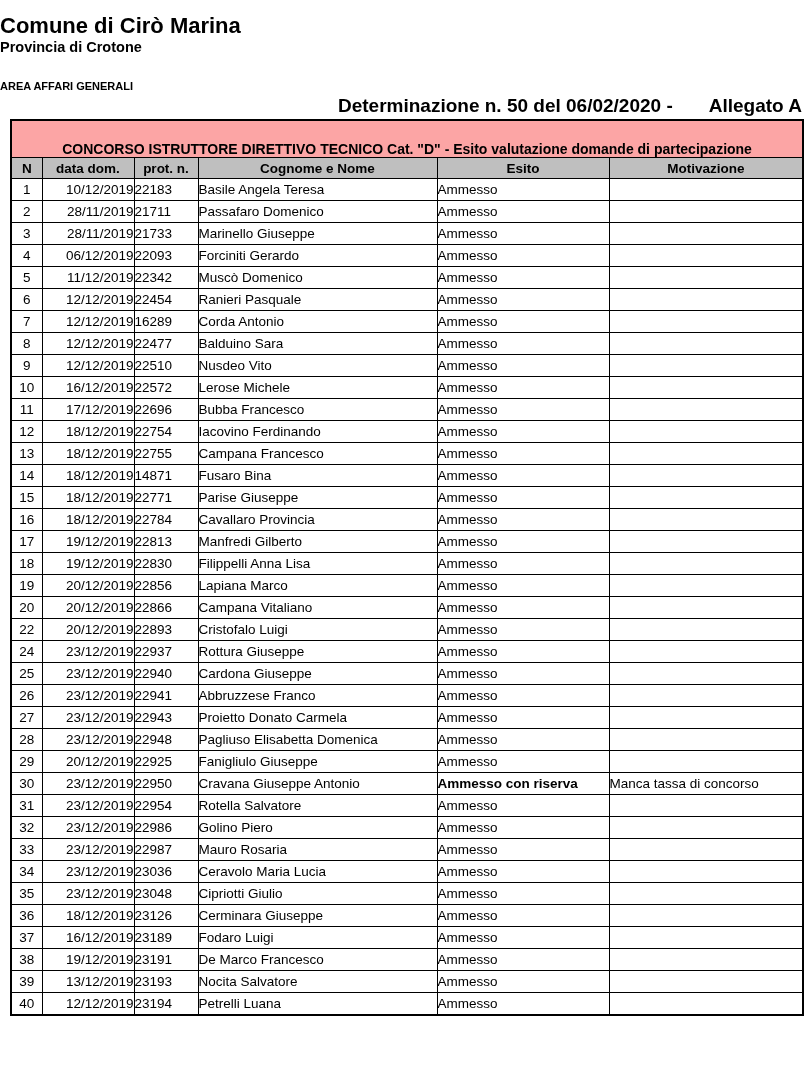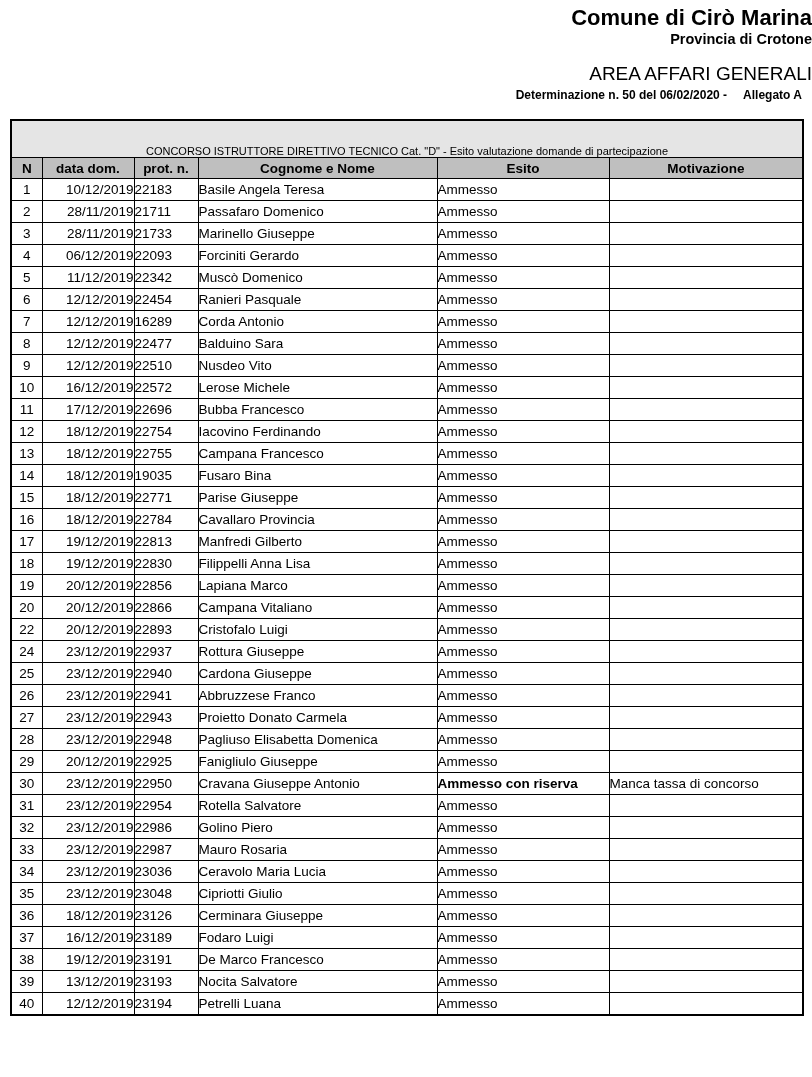--- a/index.html
+++ b/index.html
@@ -10,72 +10,72 @@
     color: #000000;
   }
   .page {
     position: relative;
     width: 812px;
     height: 1077px;
     background: #ffffff;
     overflow: hidden;
   }
   .doc-header {
-    padding-top: 5px;
-    text-align: right;
+    padding-top: 13px;
+    text-align: left;
   }
   .comune-title {
     font-size: 22px;
     font-weight: bold;
     line-height: 1.15;
   }
   .provincia-subtitle {
     font-size: 14.5px;
     font-weight: bold;
     margin-top: 1px;
   }
   .area-label {
-    font-size: 19px;
-    font-weight: normal;
-    margin-top: 16px;
+    font-size: 11px;
+    font-weight: bold;
+    margin-top: 25px;
   }
   .det-line {
     display: flex;
     justify-content: flex-end;
     align-items: baseline;
-    gap: 16px;
+    gap: 36px;
     margin: 3px 10px 4px 0;
-    font-size: 12px;
+    font-size: 19px;
     font-weight: bold;
   }
   table.results {
     position: absolute;
     left: 10px;
     top: 119px;
     width: 792px;
     border-collapse: collapse;
     table-layout: fixed;
     border: 2px solid #000000;
     font-size: 13.5px;
   }
   table.results td, table.results th {
     border: 1px solid #000000;
     overflow: hidden;
     white-space: nowrap;
     padding: 0;
   }
   th.table-title {
     height: 36px;
-    font-size: 11px;
-    font-weight: normal;
+    font-size: 14px;
+    font-weight: bold;
     text-align: center;
     vertical-align: bottom;
     padding-bottom: 4px;
     white-space: pre;
-    background: #e5e5e5;
+    background: #fca5a5;
   }
   tr.col-header th {
     height: 20px;
     background: #BFBFBF;
     font-weight: bold;
     text-align: center;
     vertical-align: middle;
     font-size: 13.5px;
   }
   tbody td { height: 21px; vertical-align: middle; }
@@ -229,21 +229,21 @@
           <td class="c-n">13</td>
           <td class="c-data">18/12/2019</td>
           <td class="c-prot">22755</td>
           <td class="c-nome">Campana Francesco</td>
           <td class="c-esito">Ammesso</td>
           <td class="c-mot"></td>
         </tr>
         <tr>
           <td class="c-n">14</td>
           <td class="c-data">18/12/2019</td>
-          <td class="c-prot">19035</td>
+          <td class="c-prot">14871</td>
           <td class="c-nome">Fusaro Bina</td>
           <td class="c-esito">Ammesso</td>
           <td class="c-mot"></td>
         </tr>
         <tr>
           <td class="c-n">15</td>
           <td class="c-data">18/12/2019</td>
           <td class="c-prot">22771</td>
           <td class="c-nome">Parise Giuseppe</td>
           <td class="c-esito">Ammesso</td>

